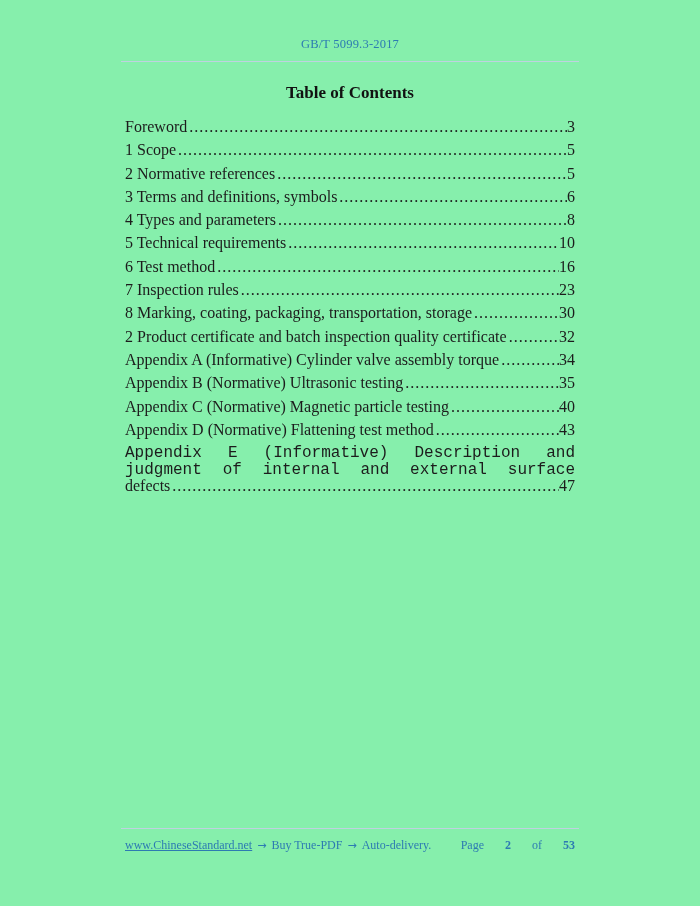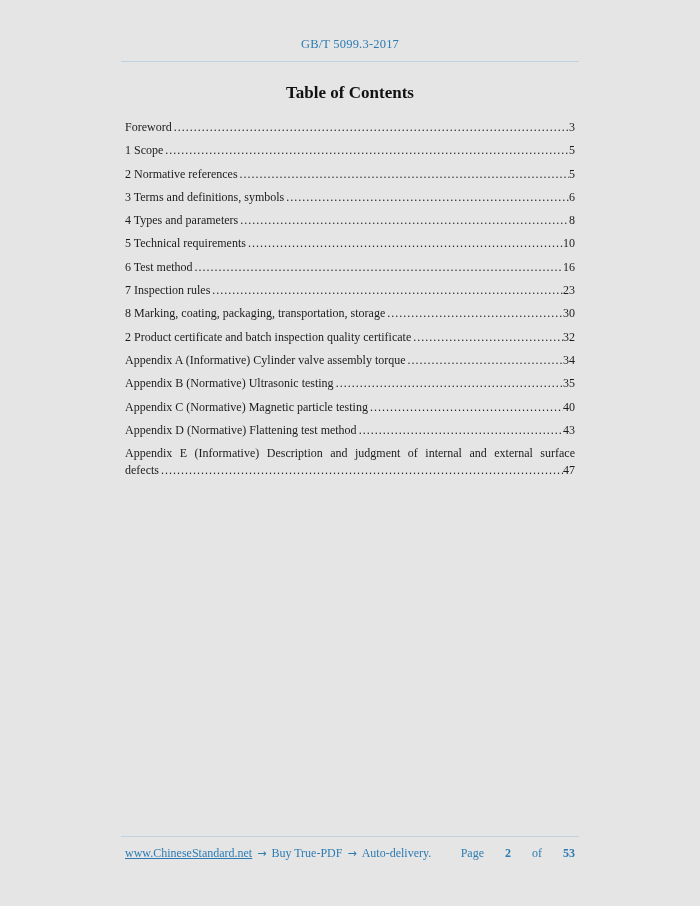--- a/index.html
+++ b/index.html
@@ -5,21 +5,21 @@
   * { margin: 0; padding: 0; box-sizing: border-box; }
   html, body { background: #ffffff; }
   body {
     font-family: "Liberation Serif", "DejaVu Serif", serif;
     color: #1c1c1c;
   }
   .page {
     position: relative;
     width: 700px;
     height: 906px;
-    background: #e5e5e5;
+    background: #86efac;
     overflow: hidden;
   }
   
   .header {
     padding-top: 37px;
     text-align: center;
   }
   .doc-number {
     font-size: 12.5px;
     color: #2d7bb2;
@@ -34,21 +34,21 @@
   .page-title {
     text-align: center;
     font-size: 17px;
     font-weight: bold;
     margin-top: 21px;
     color: #111111;
   }
   
   .toc {
     margin: 16px 125px 0 125px;
-    font-size: 12px;
+    font-size: 16px;
   }
   .toc-entry {
     display: flex;
     align-items: baseline;
     line-height: 16.5px;
     margin-bottom: 6.8px;
   }
   .toc-label { white-space: nowrap; }
   .toc-leader {
     flex: 1;
@@ -61,26 +61,27 @@
     content: "........................................................................................................................................................................";
     letter-spacing: 1px;
   }
   .toc-page { white-space: nowrap; }
   .toc-entry-wrap { margin-bottom: 6.8px; }
   .toc-entry-wrap .toc-entry { margin-bottom: 0; }
   .toc-line1 {
     text-align: justify;
     text-align-last: justify;
     line-height: 16.5px;
+    font-family: Liberation Mono, monospace;
   }
   
   .footer {
     position: absolute;
     left: 0; right: 0;
-    bottom: 0;
+    bottom: 8px;
     height: 70px;
   }
   .footer-rule {
     border: none;
     border-top: 1px solid #bed2e0;
     margin: 0 121px;
   }
   .footer-row {
     display: flex;
     justify-content: space-between;

